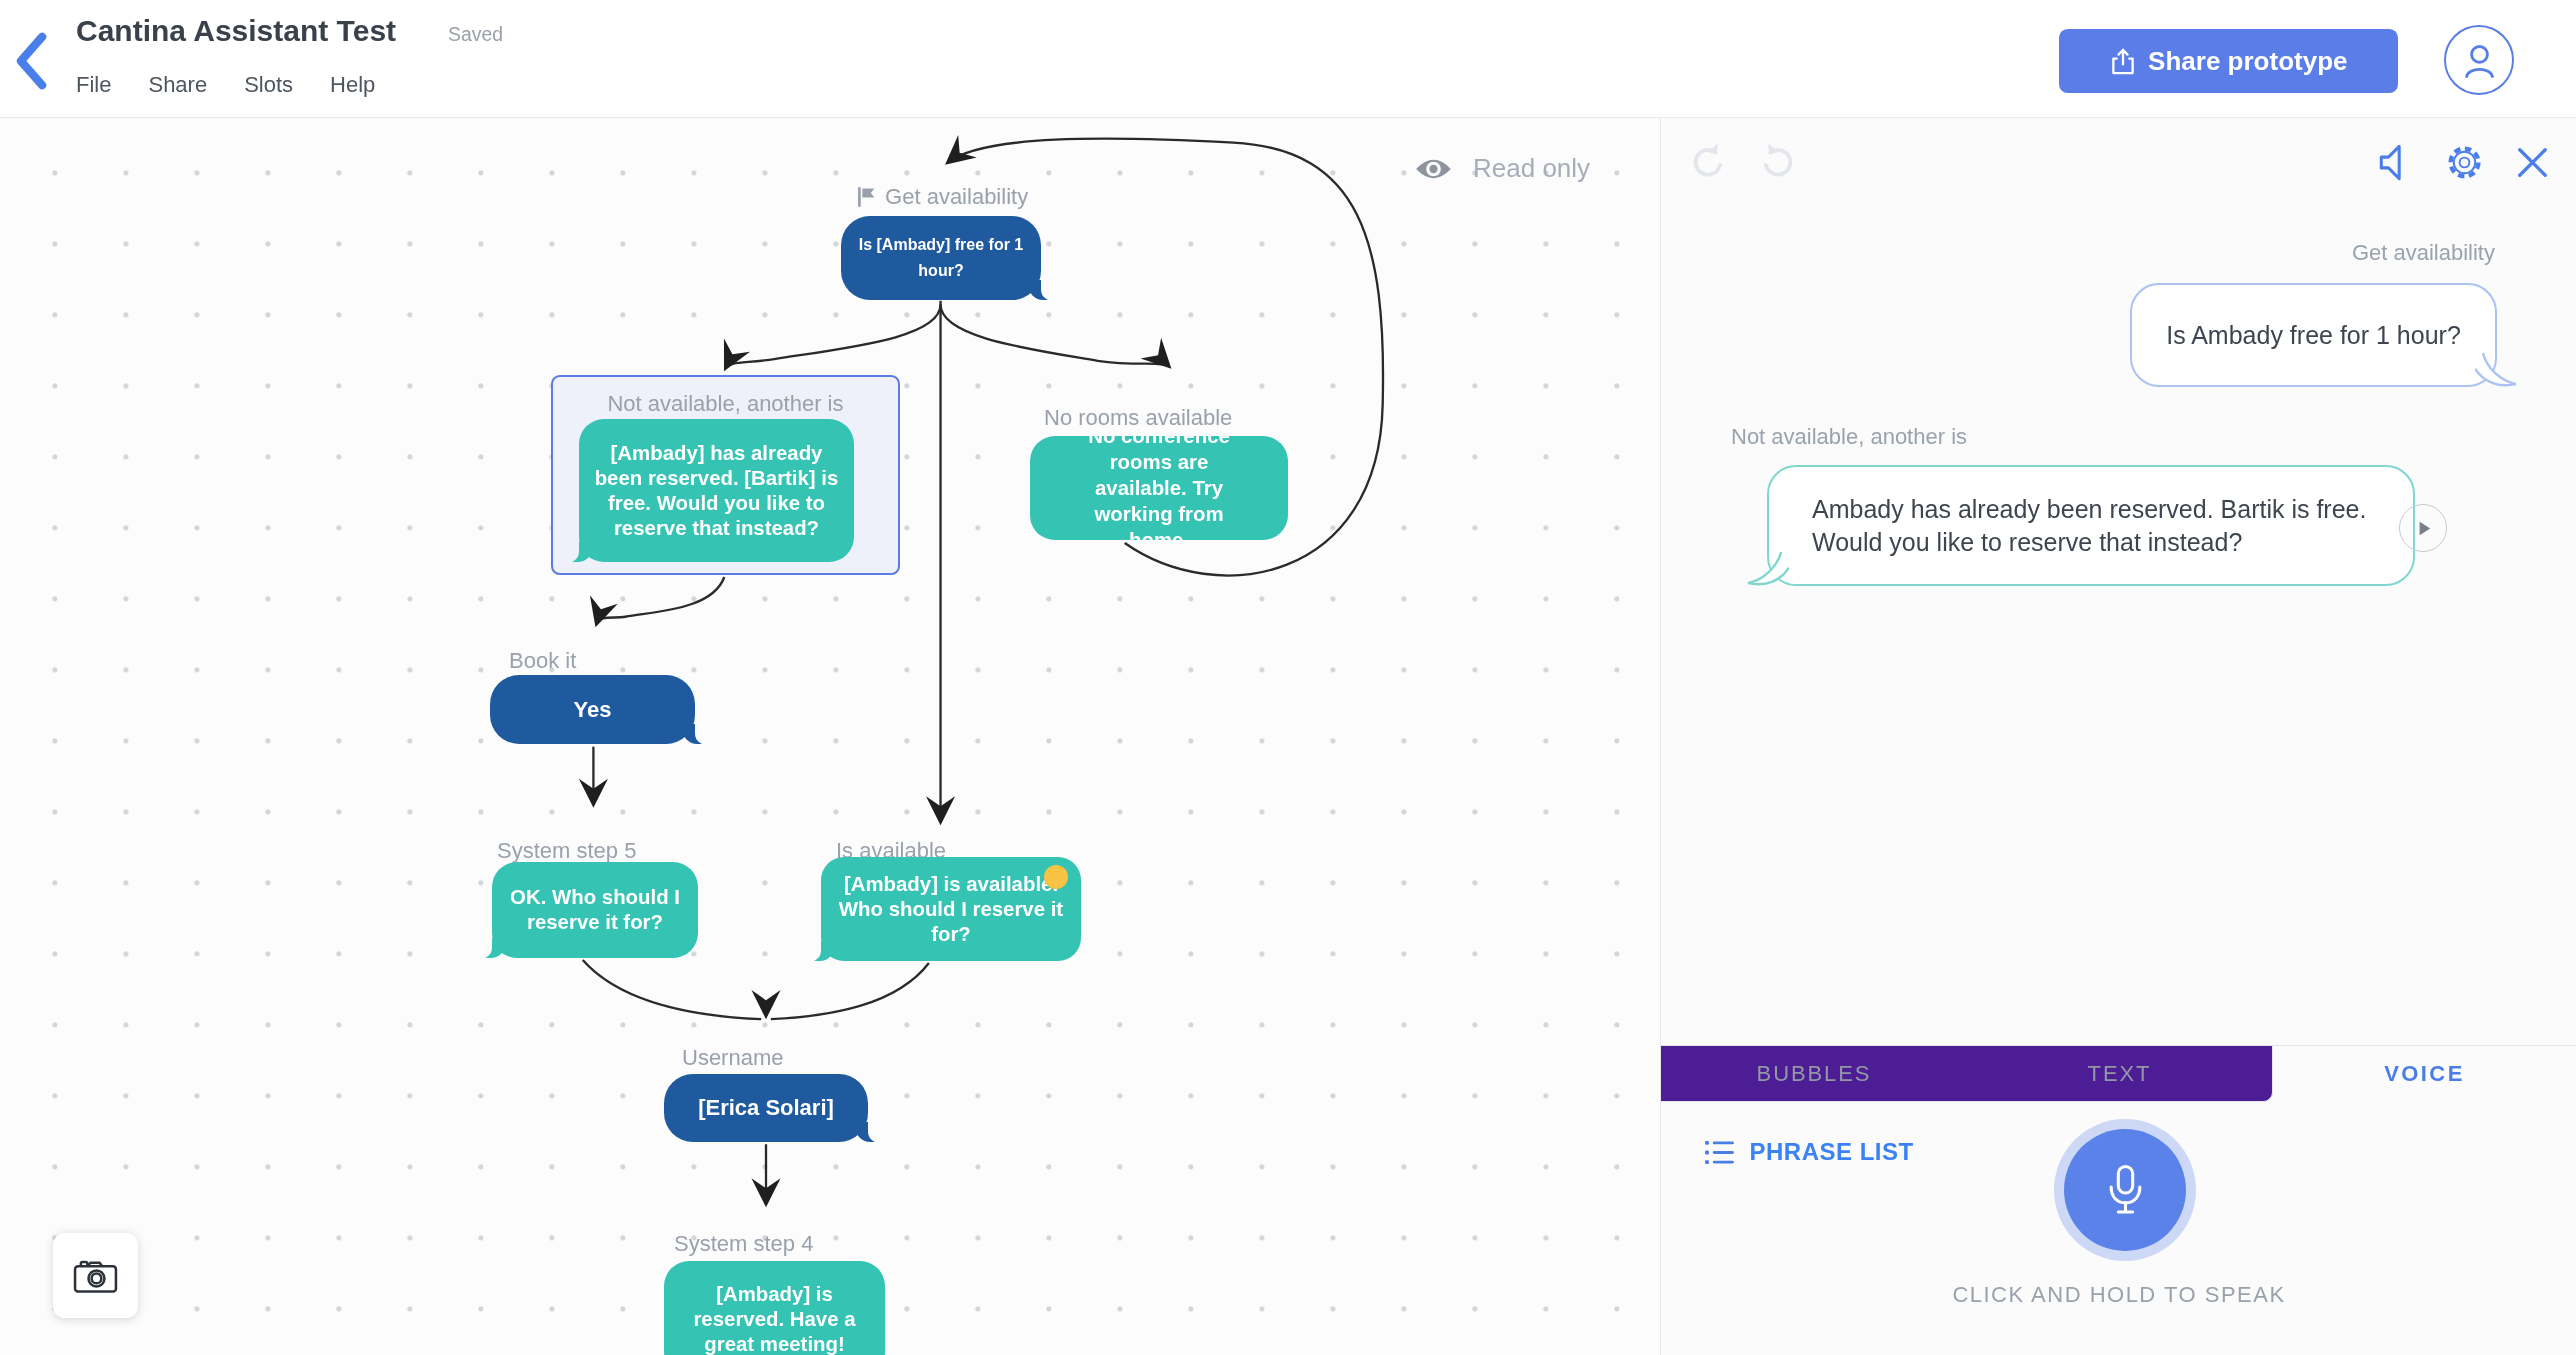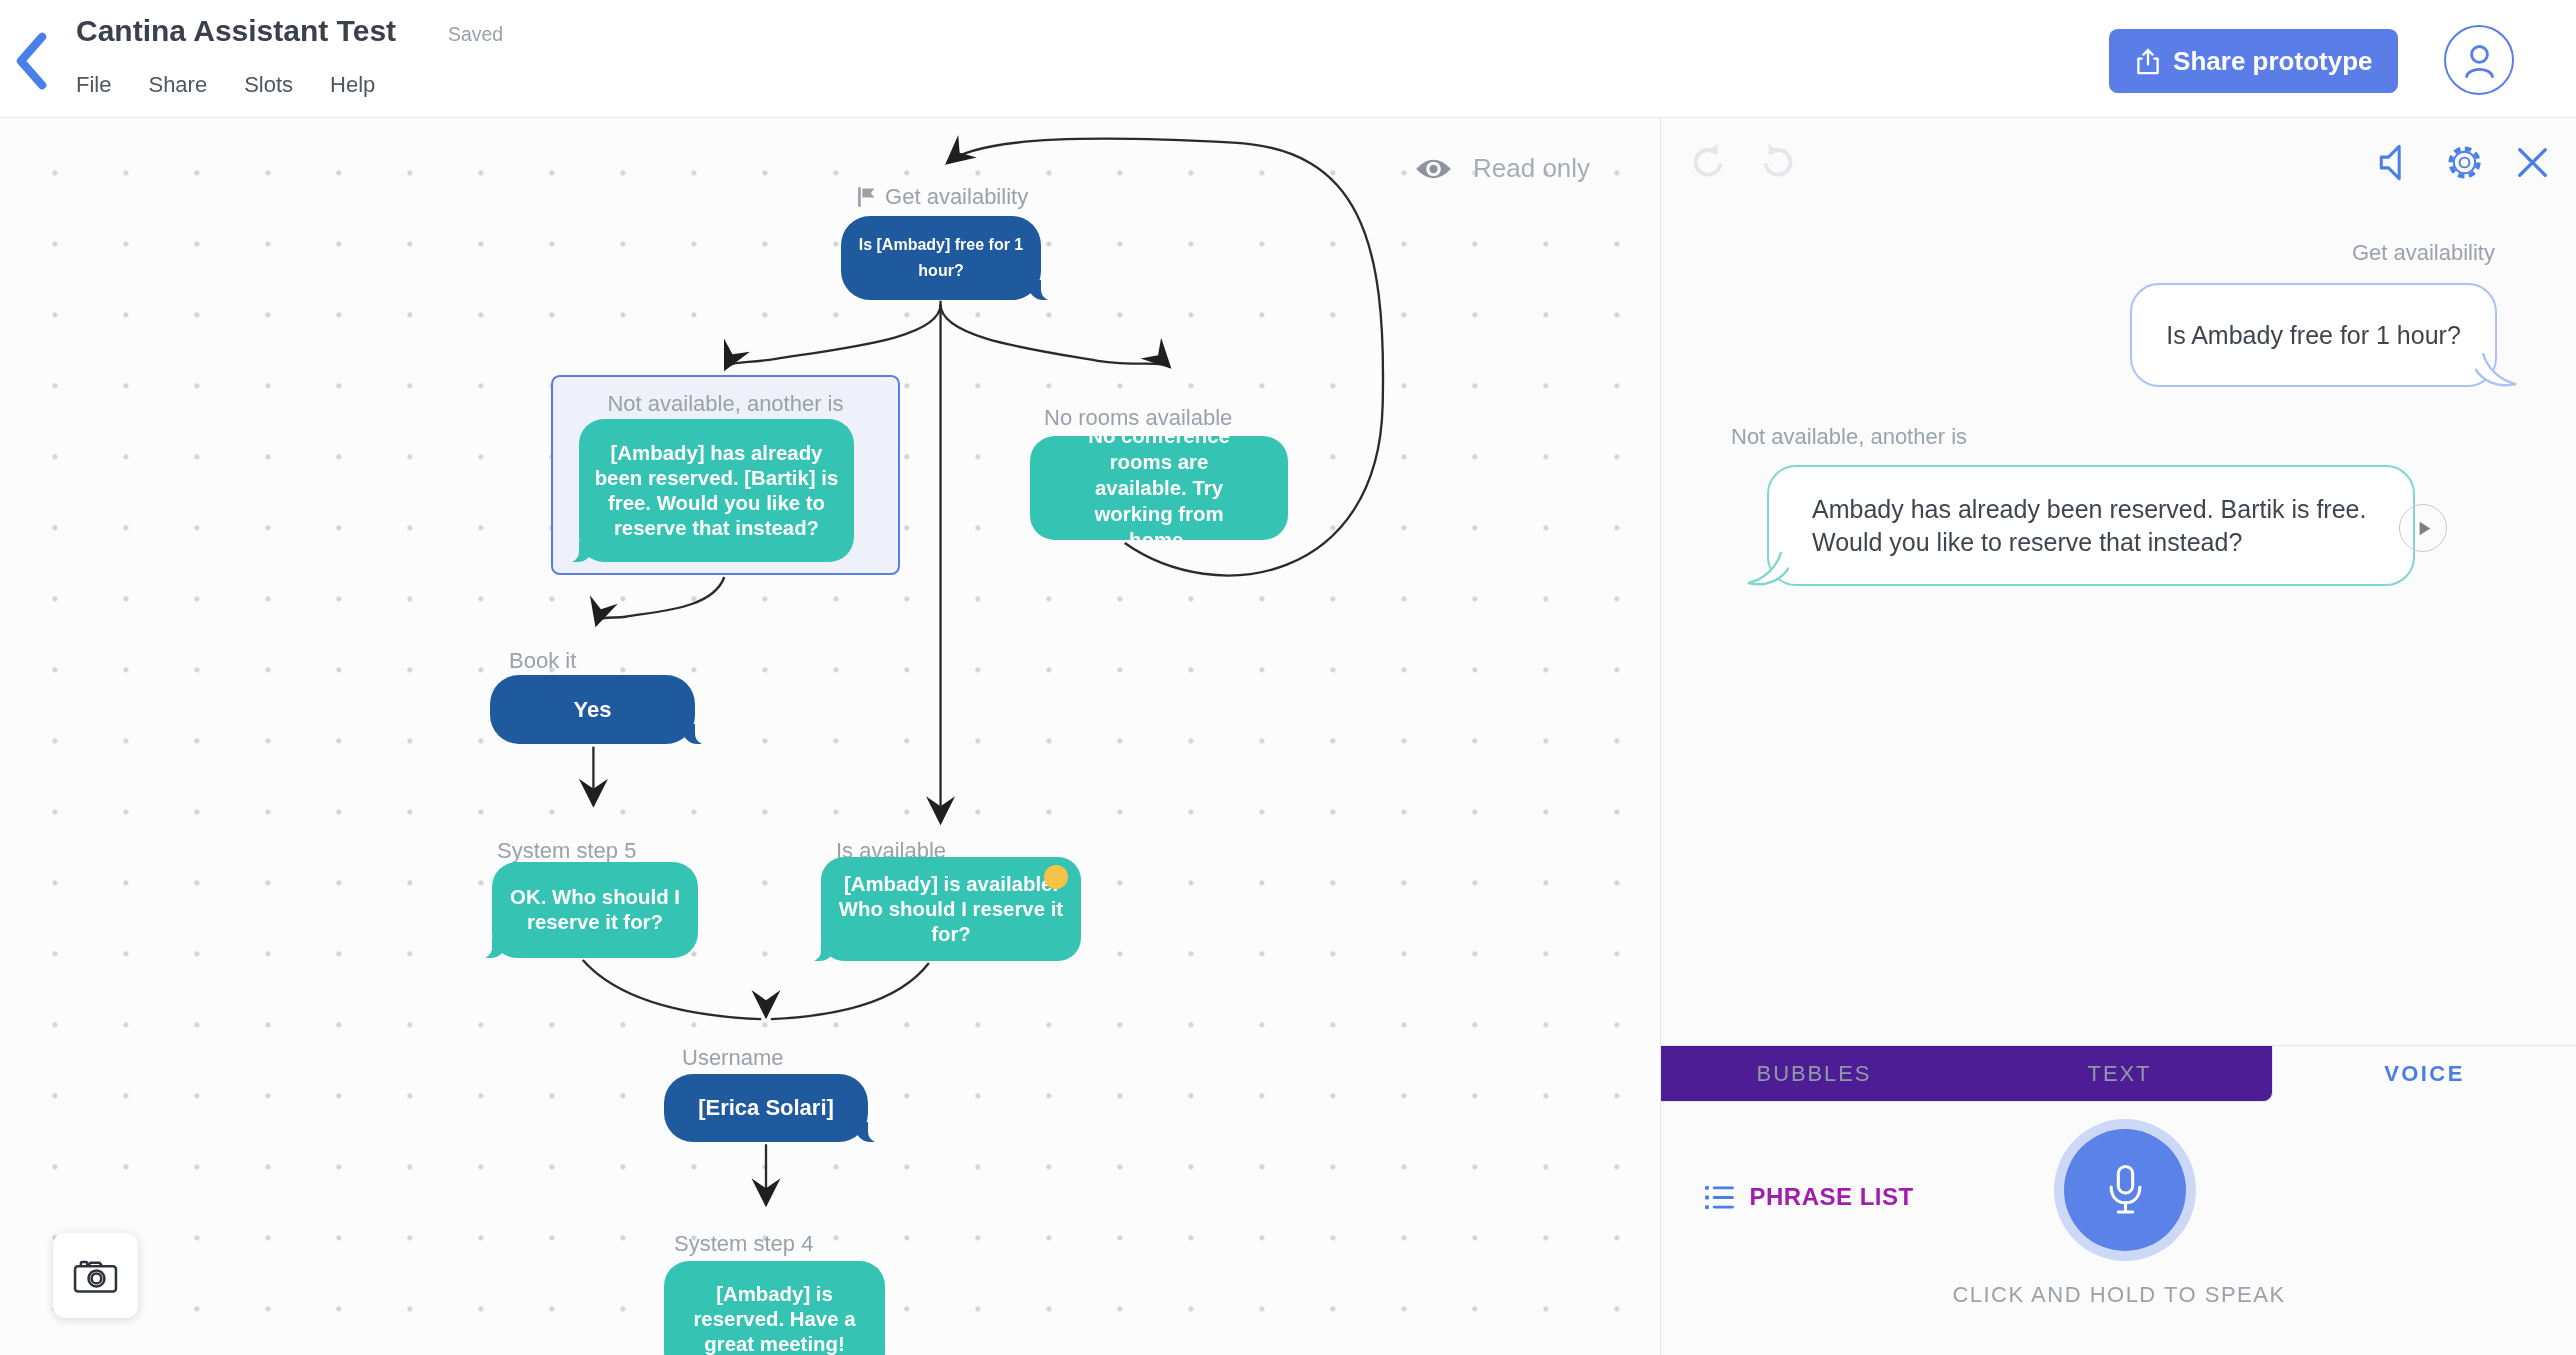--- a/index.html
+++ b/index.html
@@ -7,21 +7,21 @@
     font-family:"Liberation Sans", sans-serif; }
 
   
   .header { position:absolute; left:0; top:0; width:2576px; height:118px; background:#fff;
     border-bottom:1px solid #e9ebee; z-index:30; }
   .back-btn { position:absolute; left:9.7px; top:31px; width:45px; height:60px; cursor:pointer; }
   .app-title { position:absolute; left:76px; top:13.6px; font-size:30px; font-weight:bold; color:#3a414b; }
   .saved { position:absolute; left:448px; top:23px; font-size:19.4px; color:#9ba1aa; }
   .menu { position:absolute; left:76px; top:72px; display:flex; gap:37px; }
   .menu-item { font-size:22px; color:#4e565f; cursor:pointer; }
-  .share-btn { position:absolute; right:178px; top:29px; width:289px; height:64px; background:#5b7de8;
+  .share-btn { position:absolute; right:178px; top:29px; width:339px; height:64px; background:#5b7de8;
     border-radius:8.7px; display:flex; align-items:center; justify-content:center; gap:12.6px;
     color:#fff; font-size:26px; font-weight:bold; cursor:pointer; }
   .avatar { position:absolute; right:62px; top:25px; width:70px; height:70px; border-radius:50%;
     border:2.4px solid #5b7de8; background:#fff; display:flex; align-items:center; justify-content:center; cursor:pointer; }
 
   
   .canvas { position:absolute; left:0; top:118px; width:1660px; height:1238px; overflow:hidden;
     background-color:#fcfcfd;
     background-image:radial-gradient(circle, #d2d5da 2.3px, rgba(0,0,0,0) 2.5px);
     background-size:71px 71px; background-position:19.4px 19.4px; }
@@ -70,21 +70,21 @@
 
   .tabs-bar { position:absolute; left:0; top:927px; width:916px; height:57px; border-top:1px solid #e4e6e9; }
   .tab { position:absolute; top:0; height:56px; display:flex; align-items:center; justify-content:center;
     font-size:22px; letter-spacing:1.9px; color:#9299a4; cursor:pointer; }
   .tab.inactive { background:#4c1d95; border-bottom:1px solid #e4e6e9; }
   .tab.t1 { left:0; width:306px; }
   .tab.t2 { left:306px; width:306px; border-right:1px solid #e4e6e9; border-bottom-right-radius:9.7px; }
   .tab.t3 { left:611px; width:305px; color:#4a7de5; font-weight:bold; letter-spacing:2.4px; }
 
   .phrase-btn { position:absolute; left:44px; top:1020px; display:flex; align-items:center; gap:15.5px;
-    color:#a21caf; font-size:24px; font-weight:bold; letter-spacing:0.5px; cursor:pointer;margin-top:45px; }
+    color:#3b82f6; font-size:24px; font-weight:bold; letter-spacing:0.5px; cursor:pointer; }
   .mic-btn { position:absolute; left:393px; top:1001px; width:142px; height:142px; border-radius:50%;
     background:#ccd8f6; display:flex; align-items:center; justify-content:center; cursor:pointer; }
   .mic-inner { width:122px; height:122px; border-radius:50%; background:#5b82e8; display:flex;
     align-items:center; justify-content:center; }
   .mic-hint { position:absolute; left:0; top:1164px; width:916px; text-align:center; font-size:22px;
     color:#99a1ab; letter-spacing:1.5px; }
 </style>
 </head>
 <body>
 

